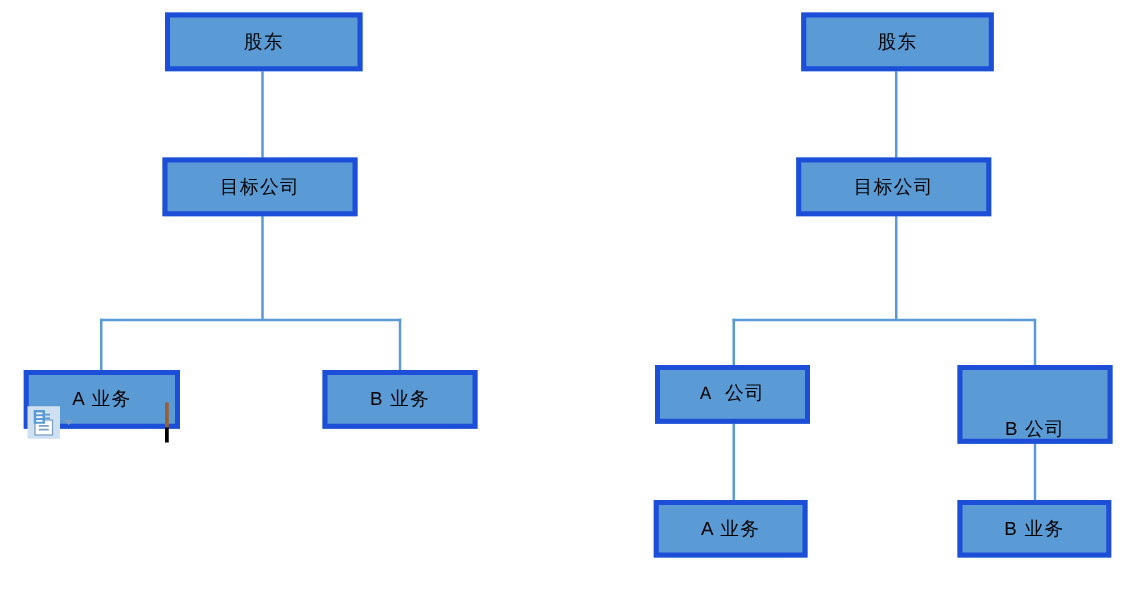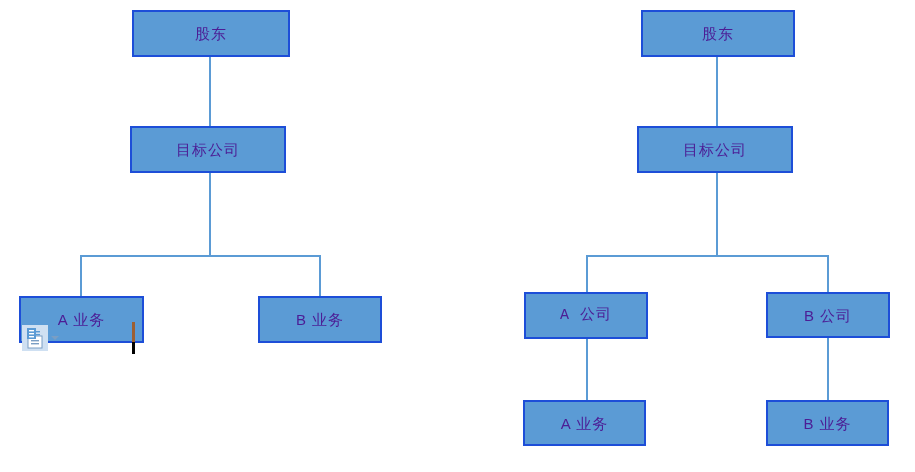--- a/index.html
+++ b/index.html
@@ -21,25 +21,25 @@
     top: 0;
     width: 915px;
     height: 472px;
   }
 
   
   .node {
     position: absolute;
     box-sizing: border-box;
     background: #5b9bd5;
-    border: 2px solid #1d4ed8;
+    border: 4px solid #1d4ed8;
     display: flex;
     align-items: center;
     justify-content: center;
-    color: #4c1d95;
+    color: #000000;
     font-size: 15px;
     letter-spacing: 1px;
     white-space: nowrap;
     z-index: 3;
   }
   .node .node-label {
     display: block;
     line-height: 1;
   }
 
@@ -138,21 +138,21 @@
     </div>
 
     <div class="node" style="left:637px; top:126px; width:156px; height:47px;">
       <span class="node-label">目标公司</span>
     </div>
 
     <div class="node" style="left:524px; top:292px; width:124px; height:47px;font-family:Liberation Mono, monospace;">
       <span class="node-label">A 公司</span>
     </div>
 
-    <div class="node" style="left:766px; top:292px; width:124px; height:46px;">
+    <div class="node" style="left:766px; top:292px; width:124px; height:63px;align-items:flex-end;">
       <span class="node-label">B 公司</span>
     </div>
 
     <div class="node" style="left:523px; top:400px; width:123px; height:46px;">
       <span class="node-label">A 业务</span>
     </div>
 
     <div class="node" style="left:766px; top:400px; width:123px; height:46px;">
       <span class="node-label">B 业务</span>
     </div>

